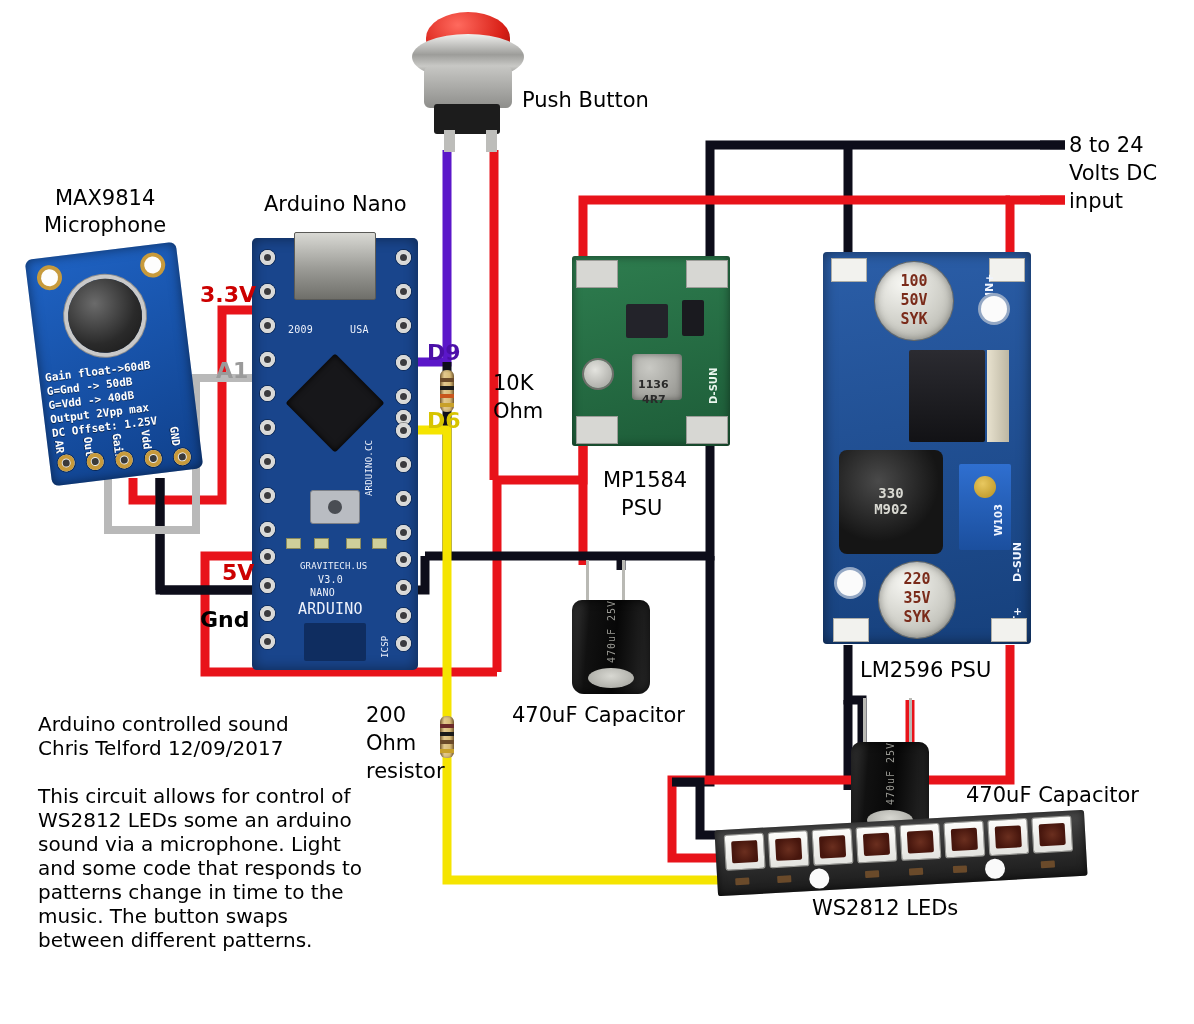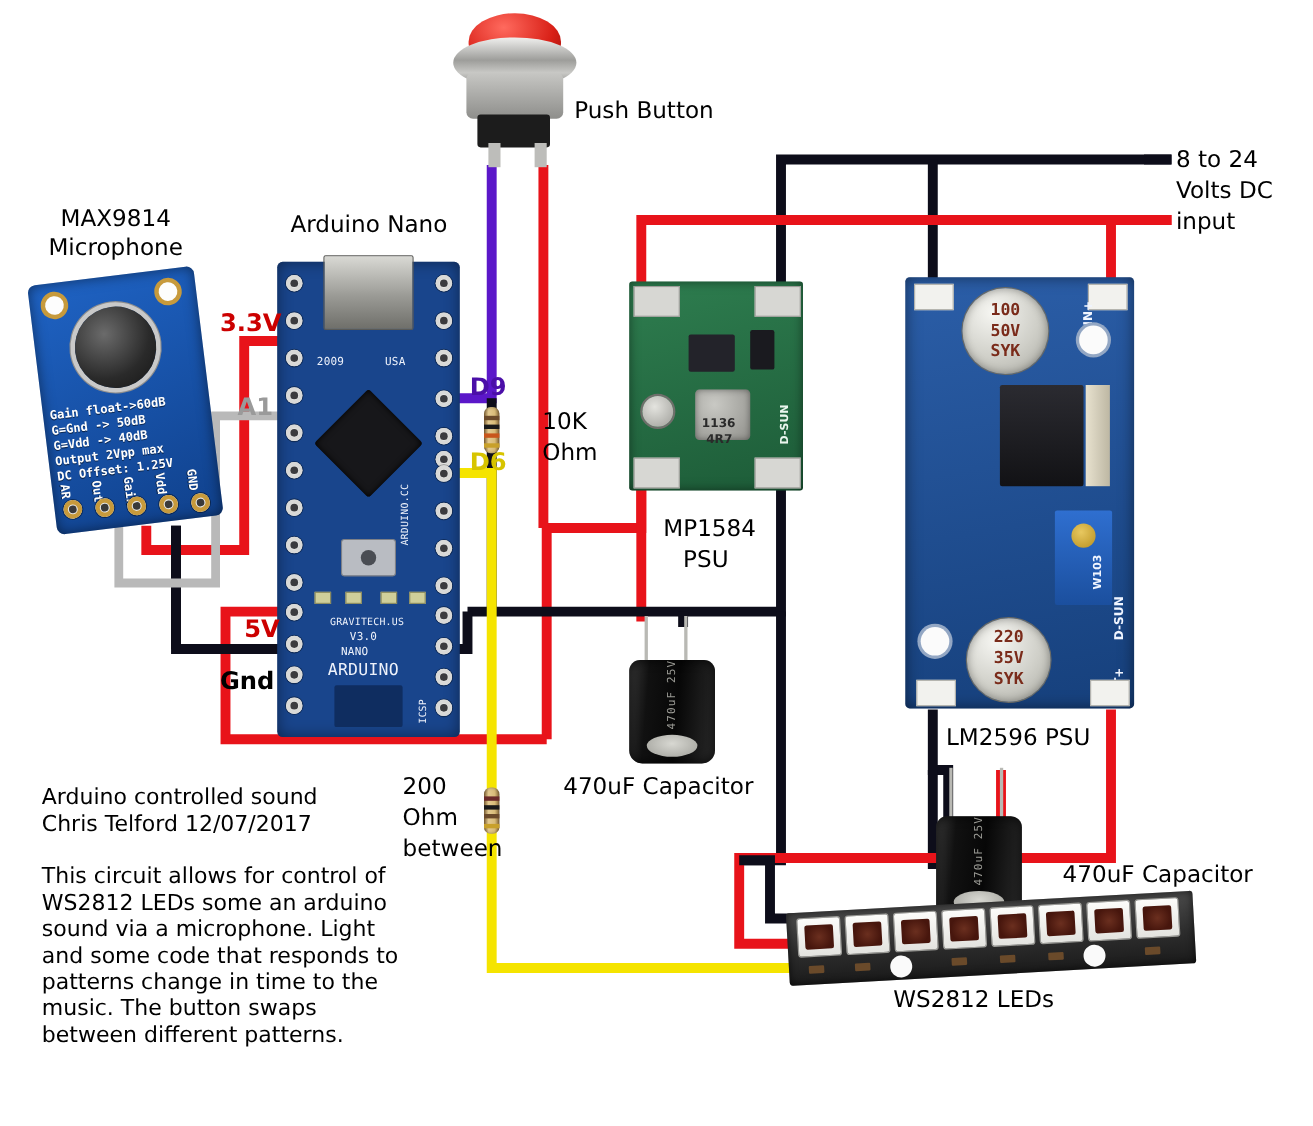--- a/index.html
+++ b/index.html
@@ -323,21 +323,21 @@
   <div class="lbl t-title" style="left:493px;top:399px;">Ohm</div>
 
   <div class="res" style="left:440px;top:716px;height:42px;">
     <div class="band" style="top:8px;background:#6b2a2a;"></div>
     <div class="band" style="top:16px;background:#1a1a1a;"></div>
     <div class="band" style="top:24px;background:#6b4a2a;"></div>
     <div class="band" style="top:33px;background:#c8a02a;"></div>
   </div>
   <div class="lbl t-title" style="left:366px;top:703px;">200</div>
   <div class="lbl t-title" style="left:366px;top:731px;">Ohm</div>
-  <div class="lbl t-title" style="left:366px;top:759px;">between</div>
+  <div class="lbl t-title" style="left:366px;top:759px;">resistor</div>
 
   <div class="mp" style="left:572px;top:256px;width:158px;height:190px;">
     <div class="term" style="left:4px;top:4px;width:40px;height:26px;"></div>
     <div class="term" style="left:114px;top:4px;width:40px;height:26px;"></div>
     <div class="term" style="left:4px;top:160px;width:40px;height:26px;"></div>
     <div class="term" style="left:114px;top:160px;width:40px;height:26px;"></div>
     <div class="ic" style="left:54px;top:48px;width:42px;height:34px;"></div>
     <div class="diode" style="left:110px;top:44px;width:22px;height:36px;"></div>
     <div class="ind" style="left:60px;top:98px;width:50px;height:46px;"></div>
     <div class="mpsilk" style="left:70px;top:108px;color:#2a2a2a;font-size:11px;margin-top:29px;">4R7</div>
@@ -353,20 +353,24 @@
     <div class="lmpad" style="left:166px;top:6px;width:34px;height:22px;"></div>
     <div class="lmsilk silkr" style="left:160px;top:44px;">IN+</div>
     <div class="ecap" style="left:52px;top:10px;width:78px;height:78px;">
       <span style="top:12px;font-size:15px;">100</span>
       <span style="top:31px;font-size:15px;">50V</span>
       <span style="top:50px;font-size:15px;">SYK</span>
     </div>
     <div class="lmhole" style="left:158px;top:44px;width:26px;height:26px;"></div>
     <div class="lmic" style="left:86px;top:98px;width:76px;height:92px;"></div>
     <div style="position:absolute;left:164px;top:98px;width:22px;height:92px;background:linear-gradient(90deg,#e8e2cf,#bdb7a3);"></div>
+    <div class="lmind" style="left:16px;top:198px;width:104px;height:104px;">
+      <span style="top:36px;font-size:14px;">330</span>
+      <span style="top:52px;font-size:14px;">M902</span>
+    </div>
     <div class="trim" style="left:136px;top:212px;width:52px;height:86px;">
       <div class="lmsilk silkr" style="left:34px;top:72px;font-size:10px;">W103</div>
     </div>
     <div class="ecap" style="left:56px;top:310px;width:76px;height:76px;">
       <span style="top:10px;font-size:15px;">220</span>
       <span style="top:29px;font-size:15px;">35V</span>
       <span style="top:48px;font-size:15px;">SYK</span>
     </div>
     <div class="lmhole" style="left:14px;top:318px;width:26px;height:26px;"></div>
     <div class="lmsilk silkr" style="left:188px;top:330px;">D-SUN</div>
@@ -422,21 +426,21 @@
   <div class="lbl t-volt gray" style="left:216px;top:358px;">A1</div>
   <div class="lbl t-volt purple" style="left:427px;top:340px;">D9</div>
   <div class="lbl t-volt yellow" style="left:427px;top:408px;">D6</div>
 
   <div class="lbl t-title" style="left:1069px;top:133px;">8 to 24</div>
   <div class="lbl t-title" style="left:1069px;top:161px;">Volts DC</div>
   <div class="lbl t-title" style="left:1069px;top:189px;">input</div>
 
   <div style="position:absolute;left:38px;top:712px;width:330px;">
     <div class="t-mid">Arduino controlled sound</div>
-    <div class="t-mid" style="margin-bottom:24px;">Chris Telford 12/07/2017</div>
+    <div class="t-mid" style="margin-bottom:24px;">Chris Telford 12/09/2017</div>
     <div class="t-mid">This circuit allows for control of</div>
     <div class="t-mid">WS2812 LEDs some an arduino</div>
     <div class="t-mid">sound via a microphone. Light</div>
     <div class="t-mid">and some code that responds to</div>
     <div class="t-mid">patterns change in time to the</div>
     <div class="t-mid">music. The button swaps</div>
     <div class="t-mid">between different patterns.</div>
   </div>
 
 </div>

